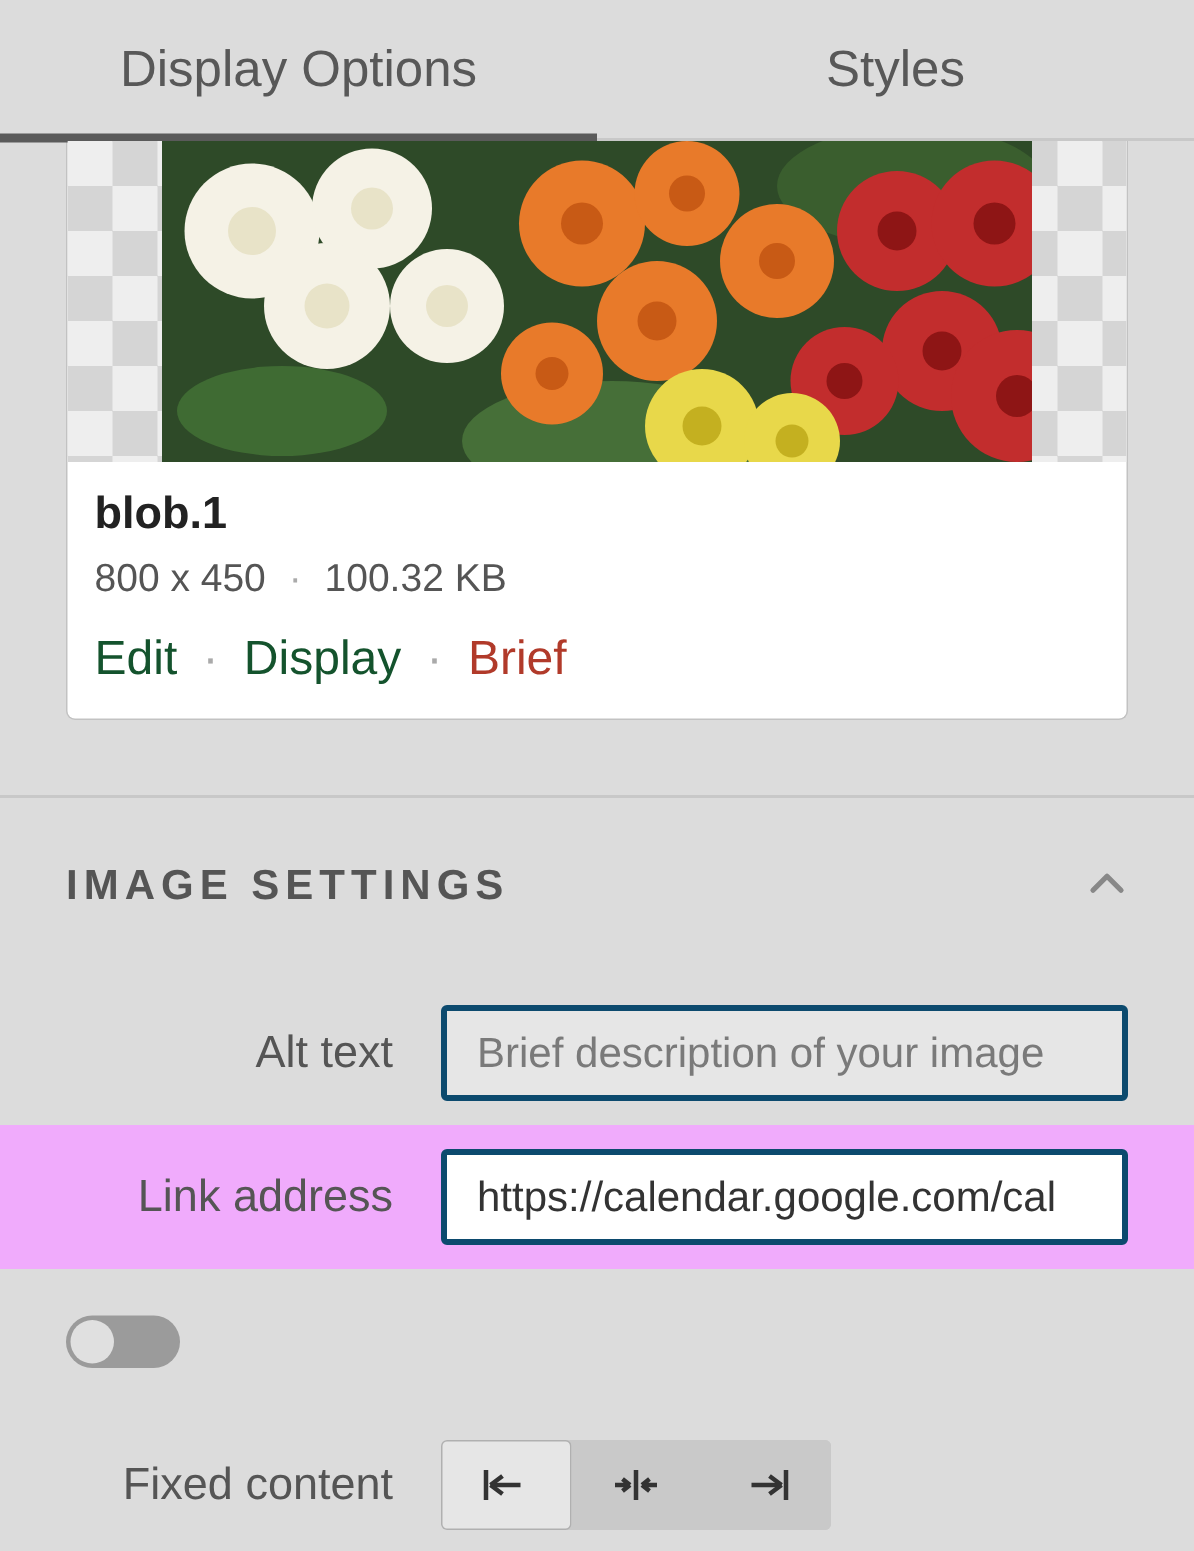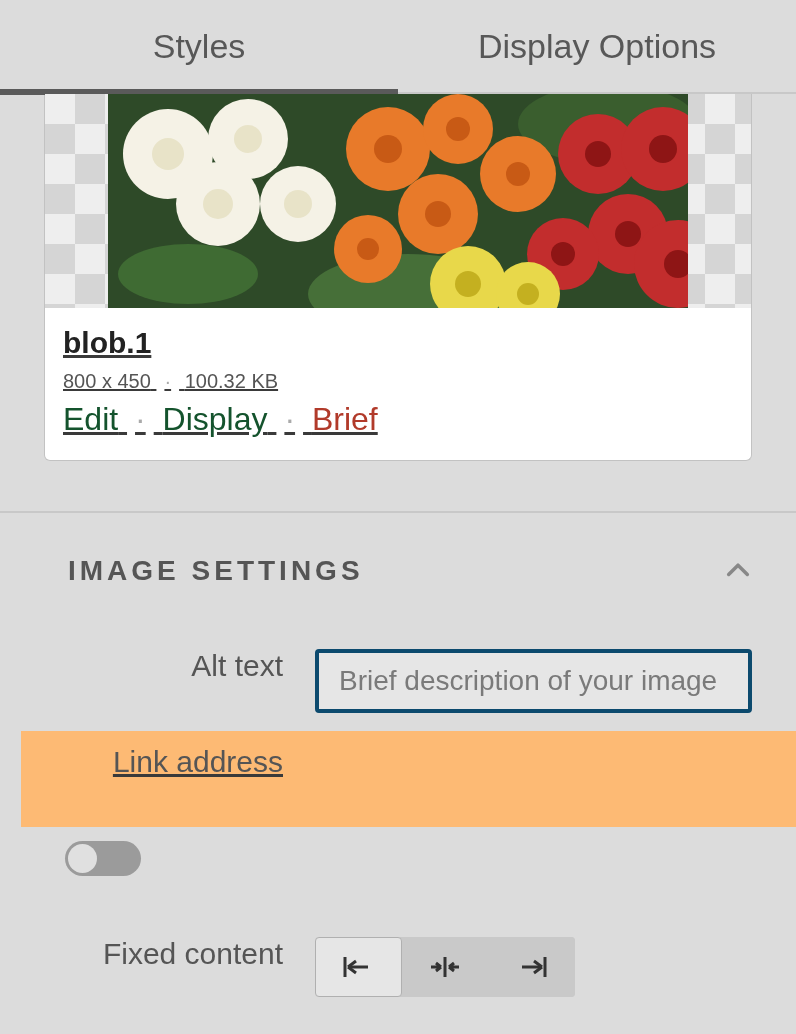--- a/index.html
+++ b/index.html
@@ -32,21 +32,20 @@
     bottom: -3px;
     left: 0;
     width: 50%;
     height: 6px;
     background: #5a5a5a;
   }
 
   
   .image-card-wrap {
     padding: 0 44px;
-    text-decoration: underline;
   }
   .image-card {
     border: 1px solid #c2c2c2;
     border-top: none;
     border-radius: 0 0 6px 6px;
     background: #fff;
     overflow: hidden;
   }
   .image-preview {
     height: 214px;
@@ -67,23 +66,23 @@
   .image-meta {
     padding: 18px 18px 22px 18px;
   }
   .image-name {
     font-size: 30px;
     font-weight: 700;
     color: #222;
     margin-bottom: 10px;
   }
   .image-dims-row {
-    font-size: 20px;
+    font-size: 26px;
     color: #555;
-    margin-bottom: 8px;
+    margin-bottom: 19px;
   }
   .dot-sep {
     color: #aaa;
     padding: 0 8px;
   }
   .image-actions {
     font-size: 32px;
   }
   .link-edit, .link-replace { color: #14532d; cursor: pointer; }
   .link-remove { color: #b13a2a; cursor: pointer; }
@@ -95,41 +94,40 @@
     background: #c8c8c8;
     margin-top: 50px;
   }
 
   
   .section-header {
     display: flex;
     align-items: center;
     justify-content: space-between;
     padding: 42px 44px 48px 44px;
-    margin-left: 24px;
   }
   .section-title {
     font-size: 28px;
     letter-spacing: 4px;
     color: #555;
     font-weight: 600;
   }
   .chevron {
     width: 28px; height: 28px;
     color: #888;
   }
 
   
   .row {
     display: flex;
+    align-items: center;
     padding: 14px 44px;
     min-height: 96px;
-    margin-left: 21px;
-  }
-  .row-white { background: #fdba74; text-decoration: underline; }
+  }
+  .row-white { background: #f0abfc; }
   .row-label {
     width: 250px;
     text-align: right;
     padding-right: 32px;
     font-size: 30px;
     color: #555;
   }
   .row-control { flex: 1; }
 
   .text-input {
@@ -184,24 +182,24 @@
     border: 1px solid #b0b0b0;
     border-radius: 4px;
   }
   .align-btn svg { width: 36px; height: 28px; }
 </style>
 </head>
 <body>
 
 <div class="tabs">
   <div class="tab">
+    <span>Display Options</span>
+  </div>
+  <div class="tab">
     <span>Styles</span>
-  </div>
-  <div class="tab">
-    <span>Display Options</span>
   </div>
   <div class="tab-underline"></div>
 </div>
 
 <div class="image-card-wrap">
   <div class="image-card">
     <div class="image-preview">
 
       <svg viewBox="0 0 580 214" width="580" height="214" preserveAspectRatio="xMidYMid slice">
         <rect width="580" height="214" fill="#2e4a28"></rect>
@@ -292,20 +290,23 @@
 
 <div class="row">
   <div class="row-label">Alt text</div>
   <div class="row-control">
     <input class="text-input" type="text" placeholder="Brief description of your image" style="">
   </div>
 </div>
 
 <div class="row row-white">
   <div class="row-label">Link address</div>
+  <div class="row-control">
+    <input class="text-input white-bg" type="text" value="https://calendar.google.com/cal" style="">
+  </div>
 </div>
 
 <div class="row">
   <div class="row-control">
     <div class="toggle">
       <div class="toggle-knob"></div>
     </div>
   </div>
 </div>
 

